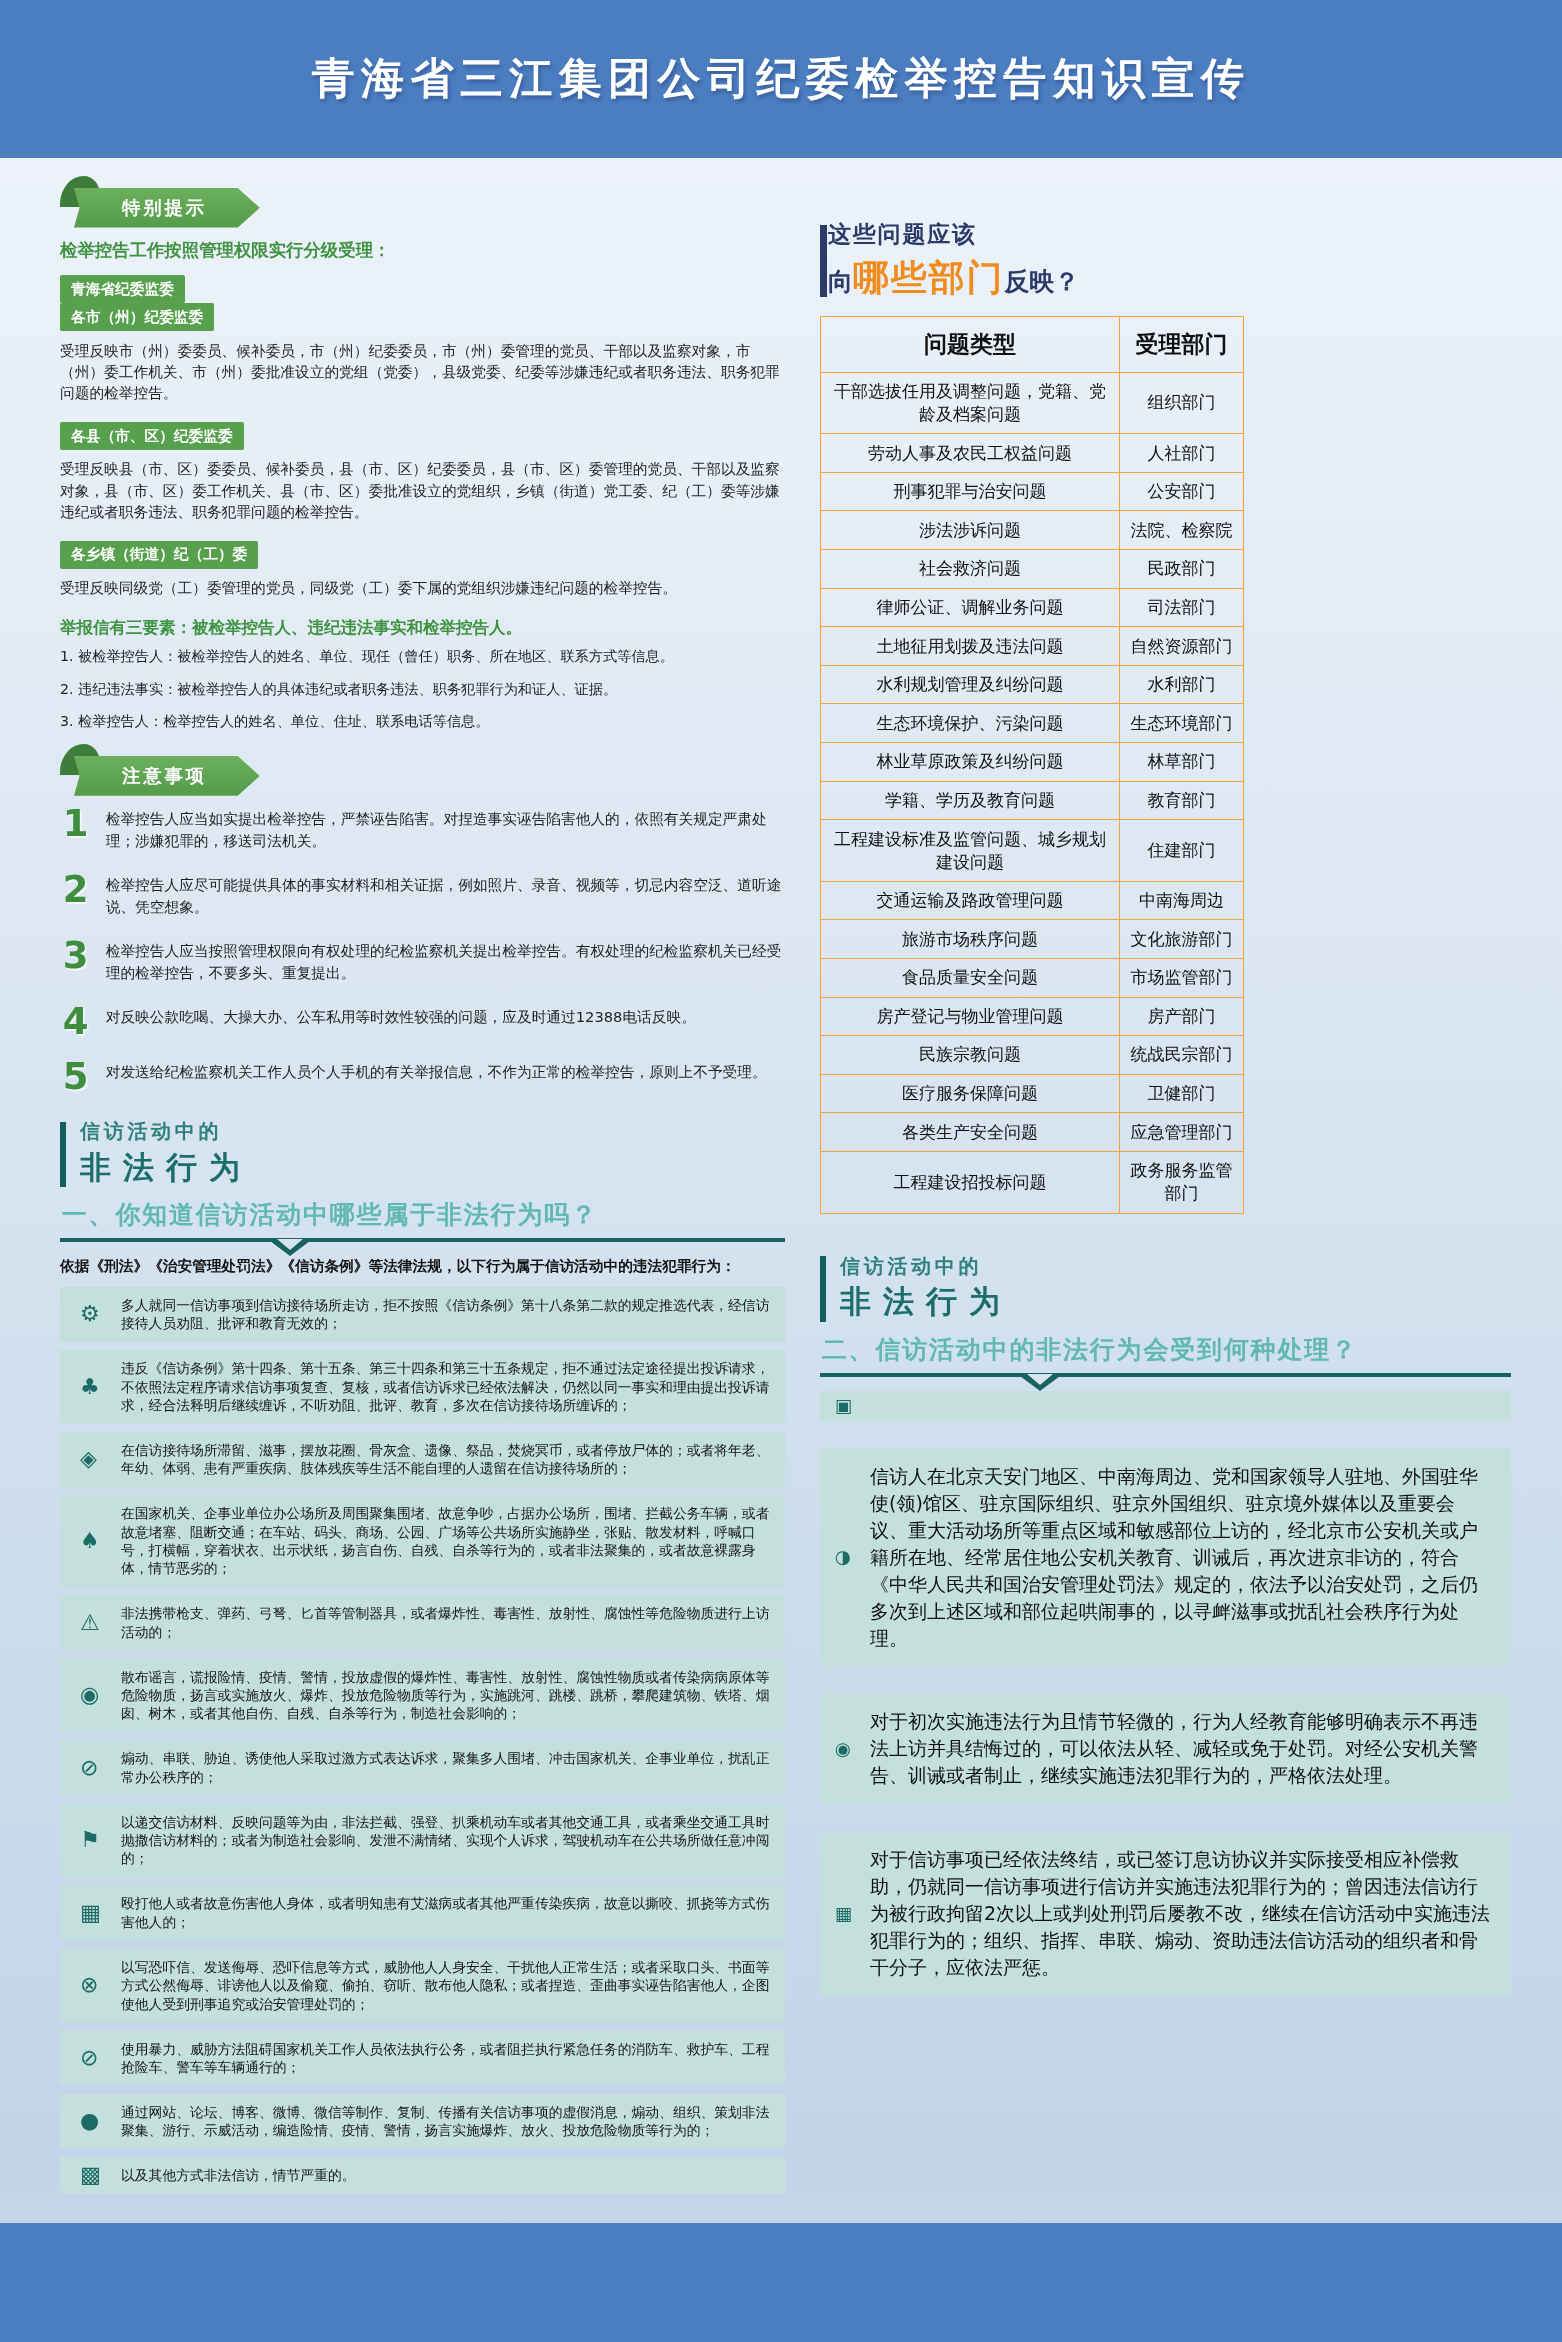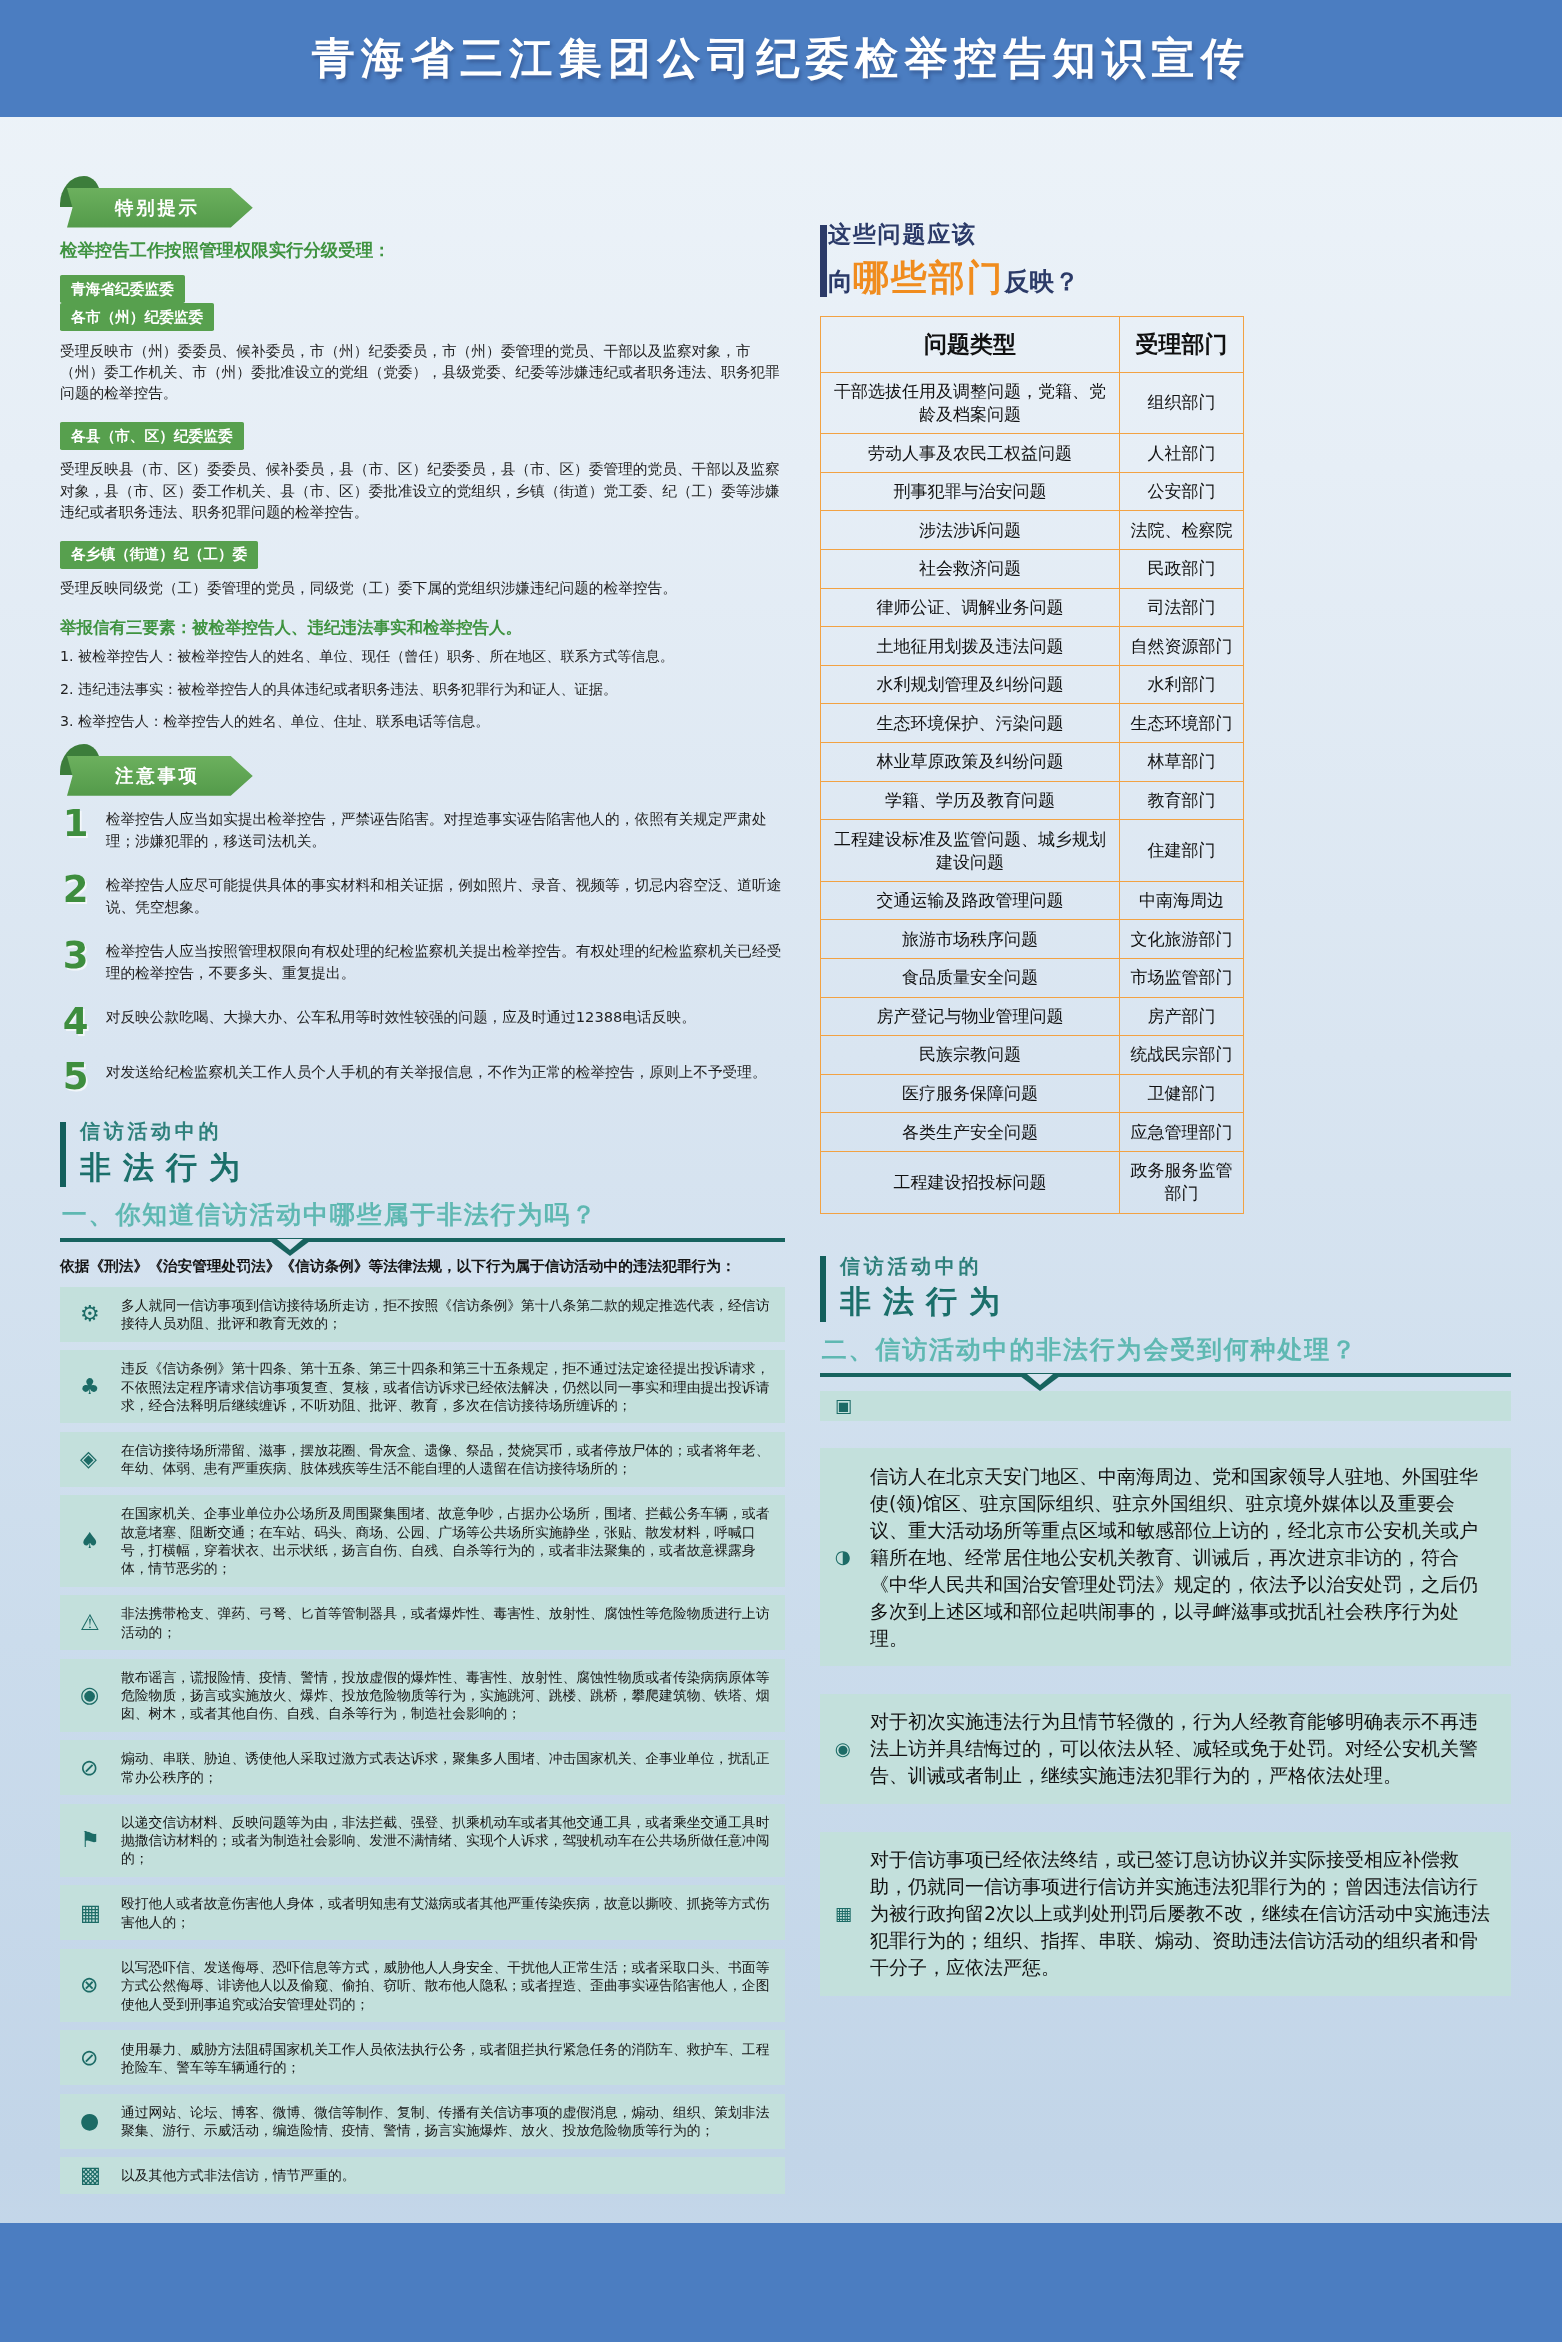--- a/index.html
+++ b/index.html
@@ -2,33 +2,33 @@
 <html style="font-size:14.7px"><head>
 <meta charset="utf-8">
 <style>
   html,body{margin:0;padding:0;background:#ffffff;}
   .poster{
     position:relative;width:1562px;height:2343px;overflow:hidden;
     font-family:"DejaVu Sans",sans-serif;
     background:linear-gradient(180deg,#eef4f9 0%,#e6eef6 20%,#d9e5f1 45%,#cbdcec 70%,#c2d5e8 92%,#c6d8ea 100%);
   }
   
-  .top-banner{position:absolute;top:0;left:0;width:100%;height:117px;background:#4b7dc1;
+  .top-banner{position:absolute;top:0;left:0;width:100%;height:158px;background:#4b7dc1;
     display:flex;align-items:center;justify-content:center;}
   .top-banner h1{margin:0;color:#ffffff;font-size:43px;font-weight:bold;letter-spacing:6.4px;
     text-shadow:1.8px 2.8px 3.7px rgba(35,60,110,.45);}
   .bottom-banner{position:absolute;left:0;bottom:0;width:100%;height:120px;background:#4b7dc1;}
   
   .col-left{position:absolute;left:60px;top:188px;width:725px;}
   .col-right{position:absolute;left:820px;top:219px;width:691px;}
   
   .ribbon-wrap{position:relative;height:37px;margin:0 0 13px 0;}
   .ribbon-fold{position:absolute;left:0;top:-12px;width:40px;height:31px;background:#3c7d3b;
     border-radius:60% 40% 0 0 / 90% 60% 0 0;}
-  .ribbon{position:absolute;left:7px;top:0;display:inline-block;background:linear-gradient(180deg,#6cb05e,#539a4a);
+  .ribbon{position:absolute;left:14px;top:0;display:inline-block;background:linear-gradient(180deg,#6cb05e,#539a4a);
     color:#fff;font-size:18.4px;font-weight:bold;letter-spacing:2.8px;padding:7.3px 53px 7.3px 48px;
     clip-path:polygon(0 0,calc(100% - 22px) 0,100% 50%,calc(100% - 22px) 100%,0 100%,5.5px 50%);}
   
   .green-intro{margin:3.7px 0 13px 0;color:#3f9340;font-size:17.4px;font-weight:bold;}
   .badge{display:inline-block;background:#57a04e;color:#ffffff;font-size:14.7px;font-weight:bold;
     padding:4.6px 11px;border-radius:1.8px;}
   .body-text{margin:8.3px 0 18.4px 0;color:#1f1f1f;font-size:14.7px;line-height:1.45;}
   .three-title{margin:13px 0 7.3px 0;color:#3f9340;font-size:16.5px;font-weight:bold;}
   .three-item{margin:0 0 12px 0;color:#1f1f1f;font-size:14.2px;line-height:1.45;}
   

